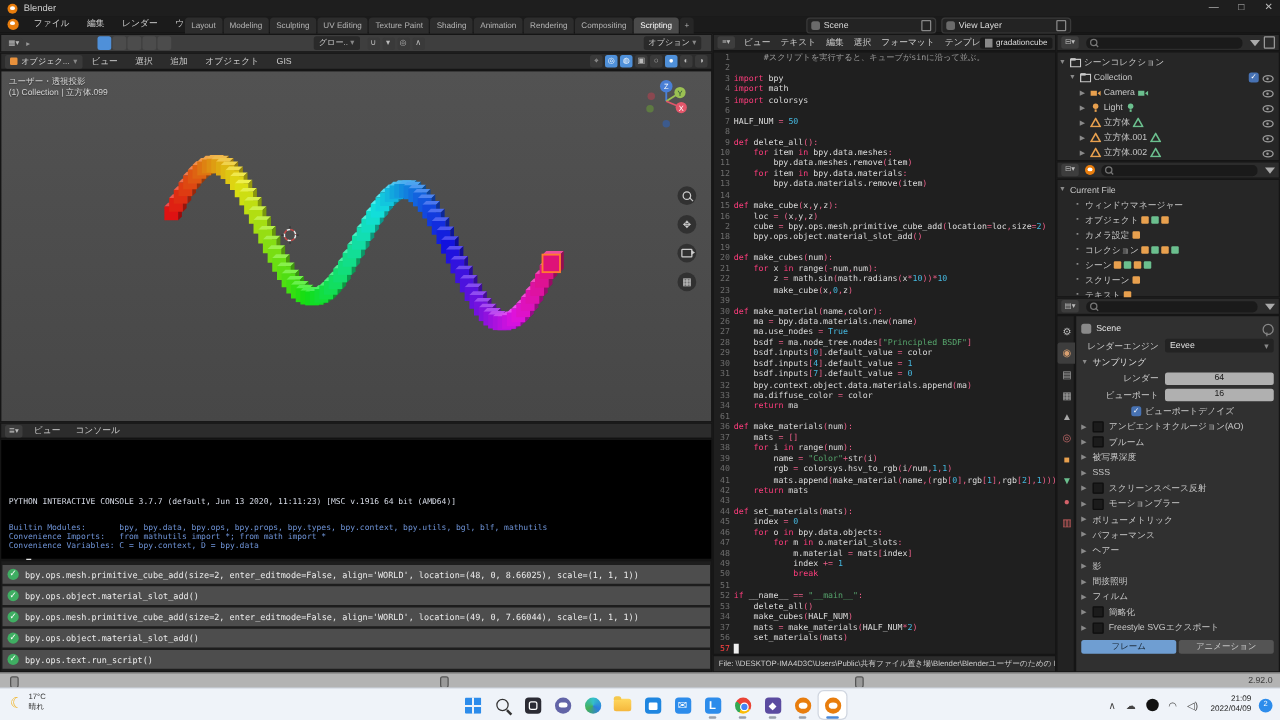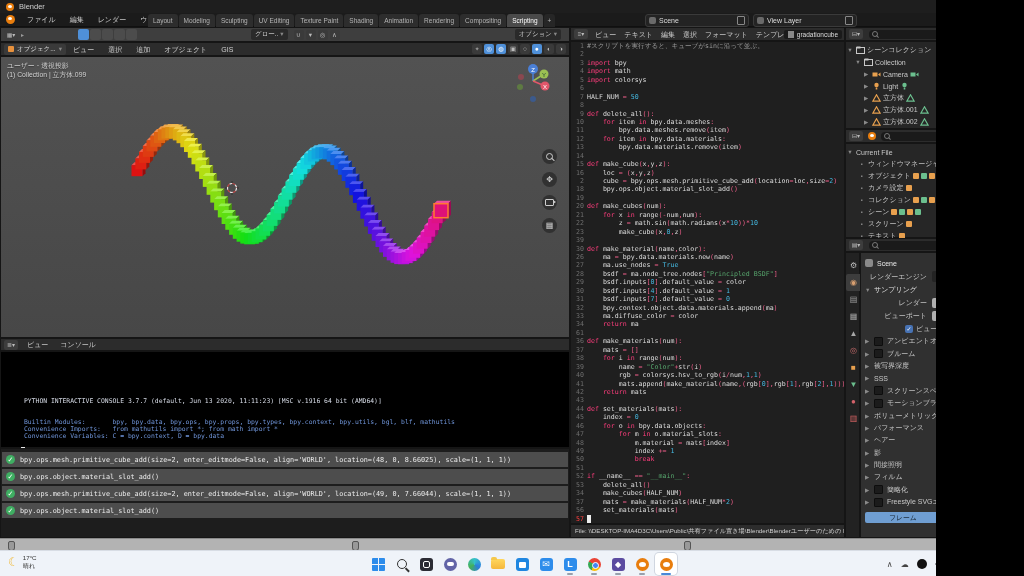--- a/index.html
+++ b/index.html
@@ -1,16 +1,16 @@
 <!DOCTYPE html>
 <html><head>
 <meta charset="utf-8">
 <style>
   html,body{margin:0;padding:0;background:#000;}
-  .screen{position:relative;width:936px;height:576px;overflow:hidden;background:#1b1b1b;
+  .screen{position:relative;width:1024px;height:576px;overflow:hidden;background:#1b1b1b;
     font-family:"Liberation Sans",sans-serif;color:#c8c8c8;font-size:7px;cursor:default;}
   .abs{position:absolute;box-sizing:border-box;}
   
   #titlebar{left:0;top:0;width:1024px;height:13px;background:#1e1e1e;display:flex;align-items:center;}
   .blogo{width:8px;height:8px;border-radius:50%;background:#e87d0d;margin:0 5px 0 6px;position:relative;}
   .blogo::after{content:"";position:absolute;left:2px;top:2px;width:4px;height:3px;border-radius:50%;background:#fff;}
   #win-title{color:#cfcfcf;font-size:7.5px;}
   .wbtn{position:absolute;top:0;width:18px;height:13px;color:#bbb;font-size:8px;text-align:center;line-height:12px;}
   
   #topbar{left:0;top:13px;width:1024px;height:14px;background:#1b1b1b;border-bottom:1px solid #101010;display:flex;align-items:center;}
@@ -46,21 +46,21 @@
   .navbtns{position:absolute;right:12px;top:92px;display:flex;flex-direction:column;}
   .nbtn{width:15px;height:15px;border-radius:50%;background:rgba(40,40,40,.75);margin-bottom:8px;display:flex;align-items:center;justify-content:center;color:#cfcfcf;font-size:8px;}
   .mag{width:5px;height:5px;border:1px solid #ccc;border-radius:50%;position:relative;}
   .mag::after{content:"";position:absolute;width:4px;height:1px;background:#ccc;right:-3px;bottom:-1px;transform:rotate(45deg);}
   .camico{width:7px;height:5px;border:1px solid #ccc;border-radius:1px;position:relative;}
   .camico::after{content:"";position:absolute;right:-3px;top:0;border-left:3px solid #ccc;border-top:2px solid transparent;border-bottom:2px solid transparent;}
   
   #console-header{left:0;top:338px;width:570px;height:13px;}
   #console-body{left:0;top:351px;width:570px;height:97px;background:#000;border:1px solid #151515;
     font-family:"DejaVu Sans Mono",monospace;font-size:6.4px;line-height:7px;padding:46px 6px 0 6px;}
-  .cline{min-height:7px;color:#6f94d8;white-space:pre;margin-left:17px;}
+  .cline{min-height:7px;color:#6f94d8;white-space:pre;}
   .cline.first{color:#d8dde8;margin-bottom:7px;}
   #prompt-row{color:#e8e8e8;margin-top:7px;}
   .cursor{display:inline-block;width:4px;height:7px;background:#e8e8e8;vertical-align:-1px;margin-left:2px;}
   
   #info-log{left:0;top:448px;width:570px;height:90px;background:#1d1d1d;border:1px solid #151515;padding-top:3px;}
   .irow{height:15px;margin:0 1px 2px 1px;background:#4d4d4d;display:flex;align-items:center;
     font-family:"DejaVu Sans Mono",monospace;font-size:6.8px;color:#ececec;white-space:pre;}
   .chk{width:9px;height:9px;border-radius:50%;background:#3fae62;color:#fff;font-size:7px;line-height:9px;text-align:center;margin:0 5px 0 4px;flex:none;font-family:"Liberation Sans",sans-serif;}
   
   #text-header{left:570px;top:27px;width:275px;height:14px;}
@@ -70,21 +70,21 @@
   #code{left:570px;top:41px;width:275px;height:483px;background:#1f1f1f;border:1px solid #151515;overflow:hidden;
     font-family:"DejaVu Sans Mono",monospace;font-size:6.6px;line-height:8.45px;}
   .crow{display:flex;height:8.45px;}
   .ln{width:13px;flex:none;text-align:right;padding-right:3px;color:#6e6e6e;}
   .ln.cur{color:#ff4040;}
   .ct{white-space:pre;color:#dcdcdc;}
   .ct b{color:#ff3d7d;font-weight:normal;}
   .ct u{color:#ef5f8a;text-decoration:none;}
   .ct s{color:#56a46c;text-decoration:none;}
   .ct em{color:#45b8e0;font-style:normal;}
-  .ct q{quotes:none;color:#9a9a9a;}
+  .ct q{quotes:none;color:#9a9a9a;margin-left:24px;}
   .ccur{display:inline-block;width:3.5px;height:8px;background:#eee;vertical-align:-1px;}
   #text-footer{left:570px;top:524px;width:275px;height:14px;background:#2c2c2c;border:1px solid #151515;display:flex;align-items:center;color:#cfcfcf;font-size:6.2px;padding:0 4px;white-space:nowrap;overflow:hidden;}
   
   .search{flex:1;height:9px;background:#1a1a1a;border-radius:4px;margin:0 3px;display:flex;align-items:center;padding:0 3px;}
   .smag{width:4px;height:4px;border:1px solid #777;border-radius:50%;position:relative;}
   .smag::after{content:"";position:absolute;width:3px;height:1px;background:#777;right:-2px;bottom:-1px;transform:rotate(45deg);}
   .funnel{width:0;height:0;border-left:4px solid transparent;border-right:4px solid transparent;border-top:5px solid #aaa;margin:0 3px;}
   #outl1-header{left:845px;top:27px;width:179px;height:14px;}
   #outl1{left:845px;top:41px;width:179px;height:88px;background:#262626;border:1px solid #151515;padding-top:2px;}
   #outl2-header{left:845px;top:129px;width:179px;height:14px;}
@@ -554,20 +554,21 @@
         <div class="cline">Convenience Variables: C = bpy.context, D = bpy.data</div>
       </div>
     <div id="prompt-row"><span>&gt;&gt;&gt;</span><span class="cursor"></span></div>
   </div>
 
   <div class="abs" id="info-log">
       <div class="irow"><span class="chk">✓</span><span>bpy.ops.mesh.primitive_cube_add(size=2, enter_editmode=False, align='WORLD', location=(48, 0, 8.66025), scale=(1, 1, 1))</span></div>
       <div class="irow"><span class="chk">✓</span><span>bpy.ops.object.material_slot_add()</span></div>
       <div class="irow"><span class="chk">✓</span><span>bpy.ops.mesh.primitive_cube_add(size=2, enter_editmode=False, align='WORLD', location=(49, 0, 7.66044), scale=(1, 1, 1))</span></div>
       <div class="irow"><span class="chk">✓</span><span>bpy.ops.object.material_slot_add()</span></div>
+      <div class="irow"><span class="chk">✓</span><span>bpy.ops.text.run_script()</span></div>
     </div>
 
   <div class="abs ehead" id="text-header">
     <span class="ebtn">≡▾</span>
     <span id="te-menus" style="display:flex;">
         <span class="menu">ビュー</span>
         <span class="menu">テキスト</span>
         <span class="menu">編集</span>
         <span class="menu">選択</span>
         <span class="menu">フォーマット</span>

